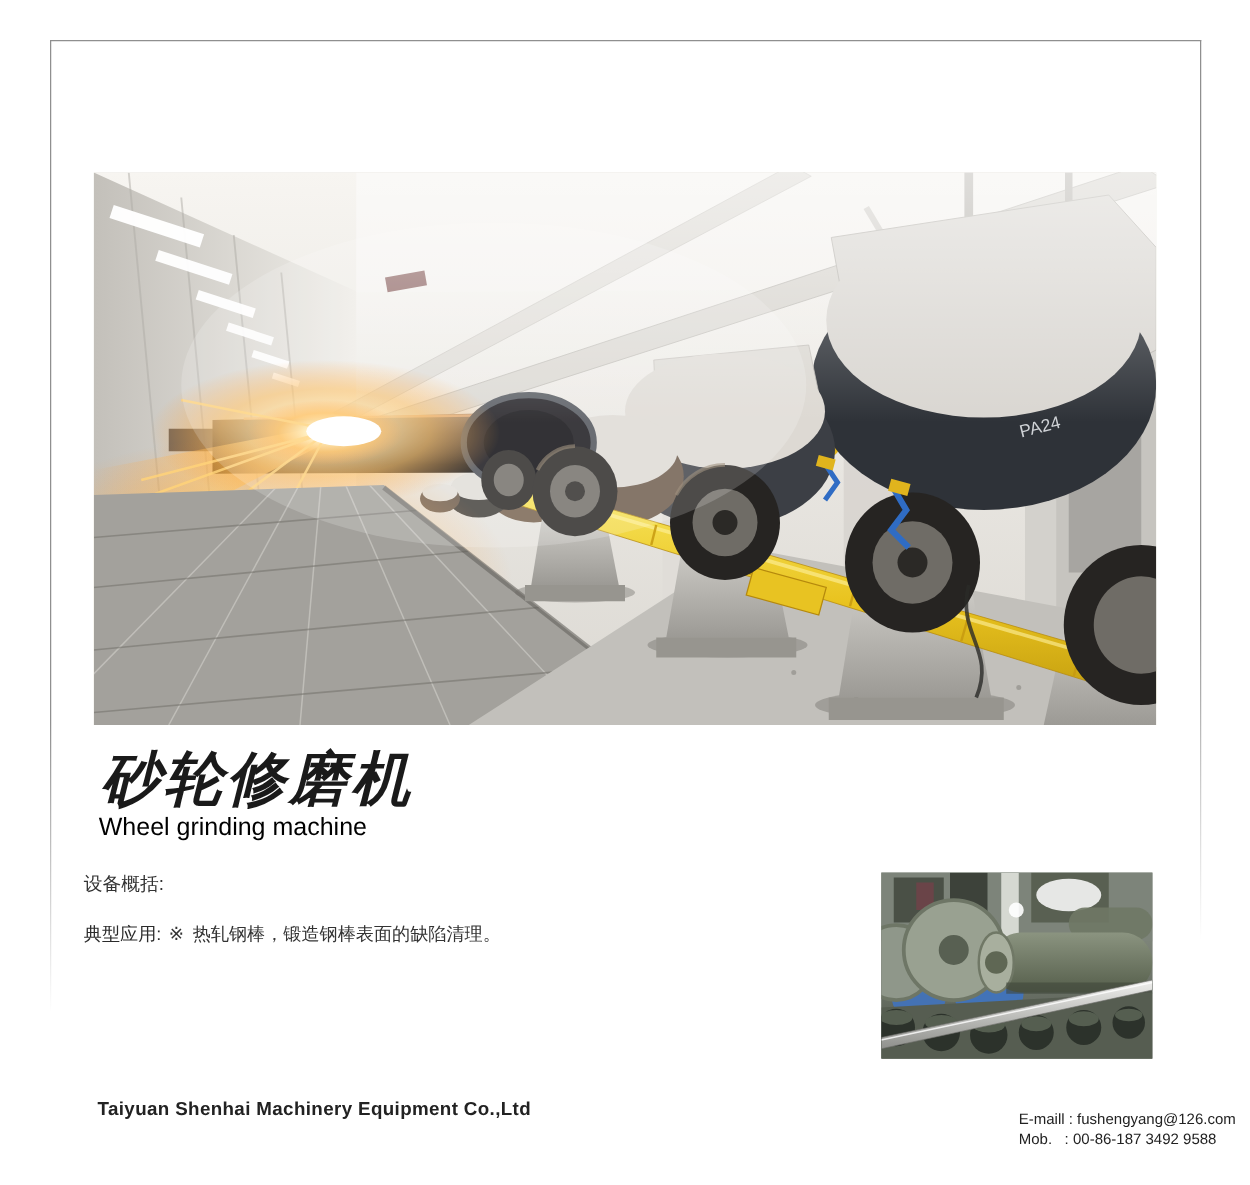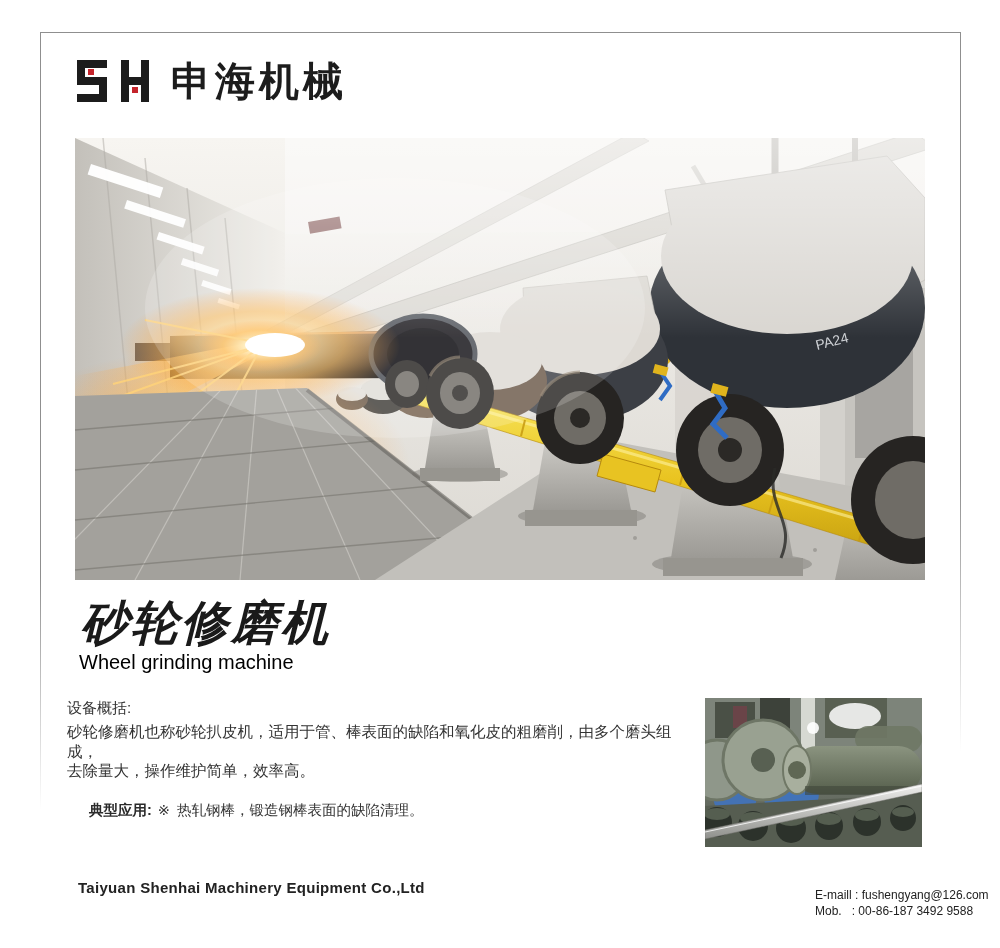--- a/index.html
+++ b/index.html
@@ -24,55 +24,38 @@
   .title-cn{position:absolute;left:76px;top:592px;margin:5px;font-size:47px;font-weight:700;
             color:#1a1a1a;letter-spacing:3px;line-height:1.1;font-style:italic;}
   .title-en{position:absolute;left:79px;top:651px;margin:0;font-size:20px;font-weight:400;color:#000000;}
 
   .overview{position:absolute;left:67px;top:698px;width:615px;}
   .ov-heading{font-size:15px;color:#333;line-height:20px;}
   .pre{white-space:pre-line;}
   .ov-cn{margin:4px 0 0 0;font-size:15.5px;line-height:19.5px;color:#333;}
   .ov-en{margin:21px 0 0 0;font-size:13.5px;line-height:20px;color:#222;}
   .ov-app{margin:20px 0 0 0;font-size:14.5px;color:#333;}
-  .app-label{font-weight:700;color:#2b2b2b;margin-left:22px;}
+  .app-label{font-weight:400;color:#2b2b2b;}
   .app-marker{margin:0 7px 0 6px;}
 
   .company{position:absolute;left:78px;top:876px;}
   .company-cn{font-size:23px;font-weight:700;color:#1f1f1f;letter-spacing:1.5px;line-height:26px;}
   .company-en{font-size:15px;font-weight:700;color:#222;margin-top:3px;letter-spacing:0.3px;}
 
   .contact{position:absolute;left:768px;top:888px;font-size:12px;color:#222;line-height:15.5px;}
   .c-label{white-space:pre;margin-left:47px;}
 </style>
 </head>
 <body>
 
 <div class="frame frame-top"></div>
 <div class="frame frame-left"></div>
 <div class="frame frame-right"></div>
 
 <header class="logo">
-  <div class="logo-row">
-    <svg class="sh-mark" width="86" height="42" viewBox="0 0 86 42">
-      <g fill="#1c1c1c">
-        <rect x="2" y="0" width="30" height="8"></rect>
-          <rect x="2" y="0" width="8" height="21"></rect>
-        <rect x="2" y="17" width="30" height="8"></rect>
-          <rect x="24" y="17" width="8" height="21"></rect>
-        <rect x="2" y="34" width="30" height="8"></rect>
-        <rect x="46" y="0" width="8" height="42"></rect>
-          <rect x="66" y="0" width="8" height="42"></rect>
-        <rect x="46" y="17" width="28" height="8"></rect>
-      </g>
-      <rect x="13" y="9" width="6" height="6" fill="#c4242b"></rect>
-      <rect x="57" y="27" width="6" height="6" fill="#c4242b"></rect>
-    </svg>
-    <span class="logo-cn">申海机械</span>
-  </div>
 </header>
 
 <div class="main-photo">
 <svg width="850" height="442" viewBox="0 0 850 442">
   <defs>
     <linearGradient id="bgG" x1="0" y1="0" x2="0" y2="1">
       <stop offset="0" stop-color="#f7f5f1"></stop>
           <stop offset="1" stop-color="#dbd8d2"></stop>
     </linearGradient>
     <linearGradient id="wallG" x1="0" y1="0" x2="1" y2="0">
@@ -280,22 +263,20 @@
   <rect x="210" y="0" width="640" height="200" fill="url(#hazeV)"></rect>
   <ellipse cx="320" cy="170" rx="250" ry="130" fill="#ffffff" opacity="0.18"></ellipse>
 </svg>
 </div>
 
 <h1 class="title-cn">砂轮修磨机</h1>
 <h2 class="title-en">Wheel grinding machine</h2>
 
 <section class="overview">
   <div class="ov-heading">设备概括:</div>
-  <p class="ov-cn pre">砂轮修磨机也称砂轮扒皮机，适用于管、棒表面的缺陷和氧化皮的粗磨削，由多个磨头组成，
-去除量大，操作维护简单，效率高。</p>
   <p class="ov-app">
     <span class="app-label">典型应用:</span><span class="app-marker">※</span><span>热轧钢棒，锻造钢棒表面的缺陷清理。</span>
   </p>
 </section>
 
 <div class="inset-photo">
 <svg width="217" height="149" viewBox="0 0 217 149">
   <defs>
     <linearGradient id="bgIn" x1="0" y1="0" x2="0" y2="1">
       <stop offset="0" stop-color="#9aa096"></stop>

